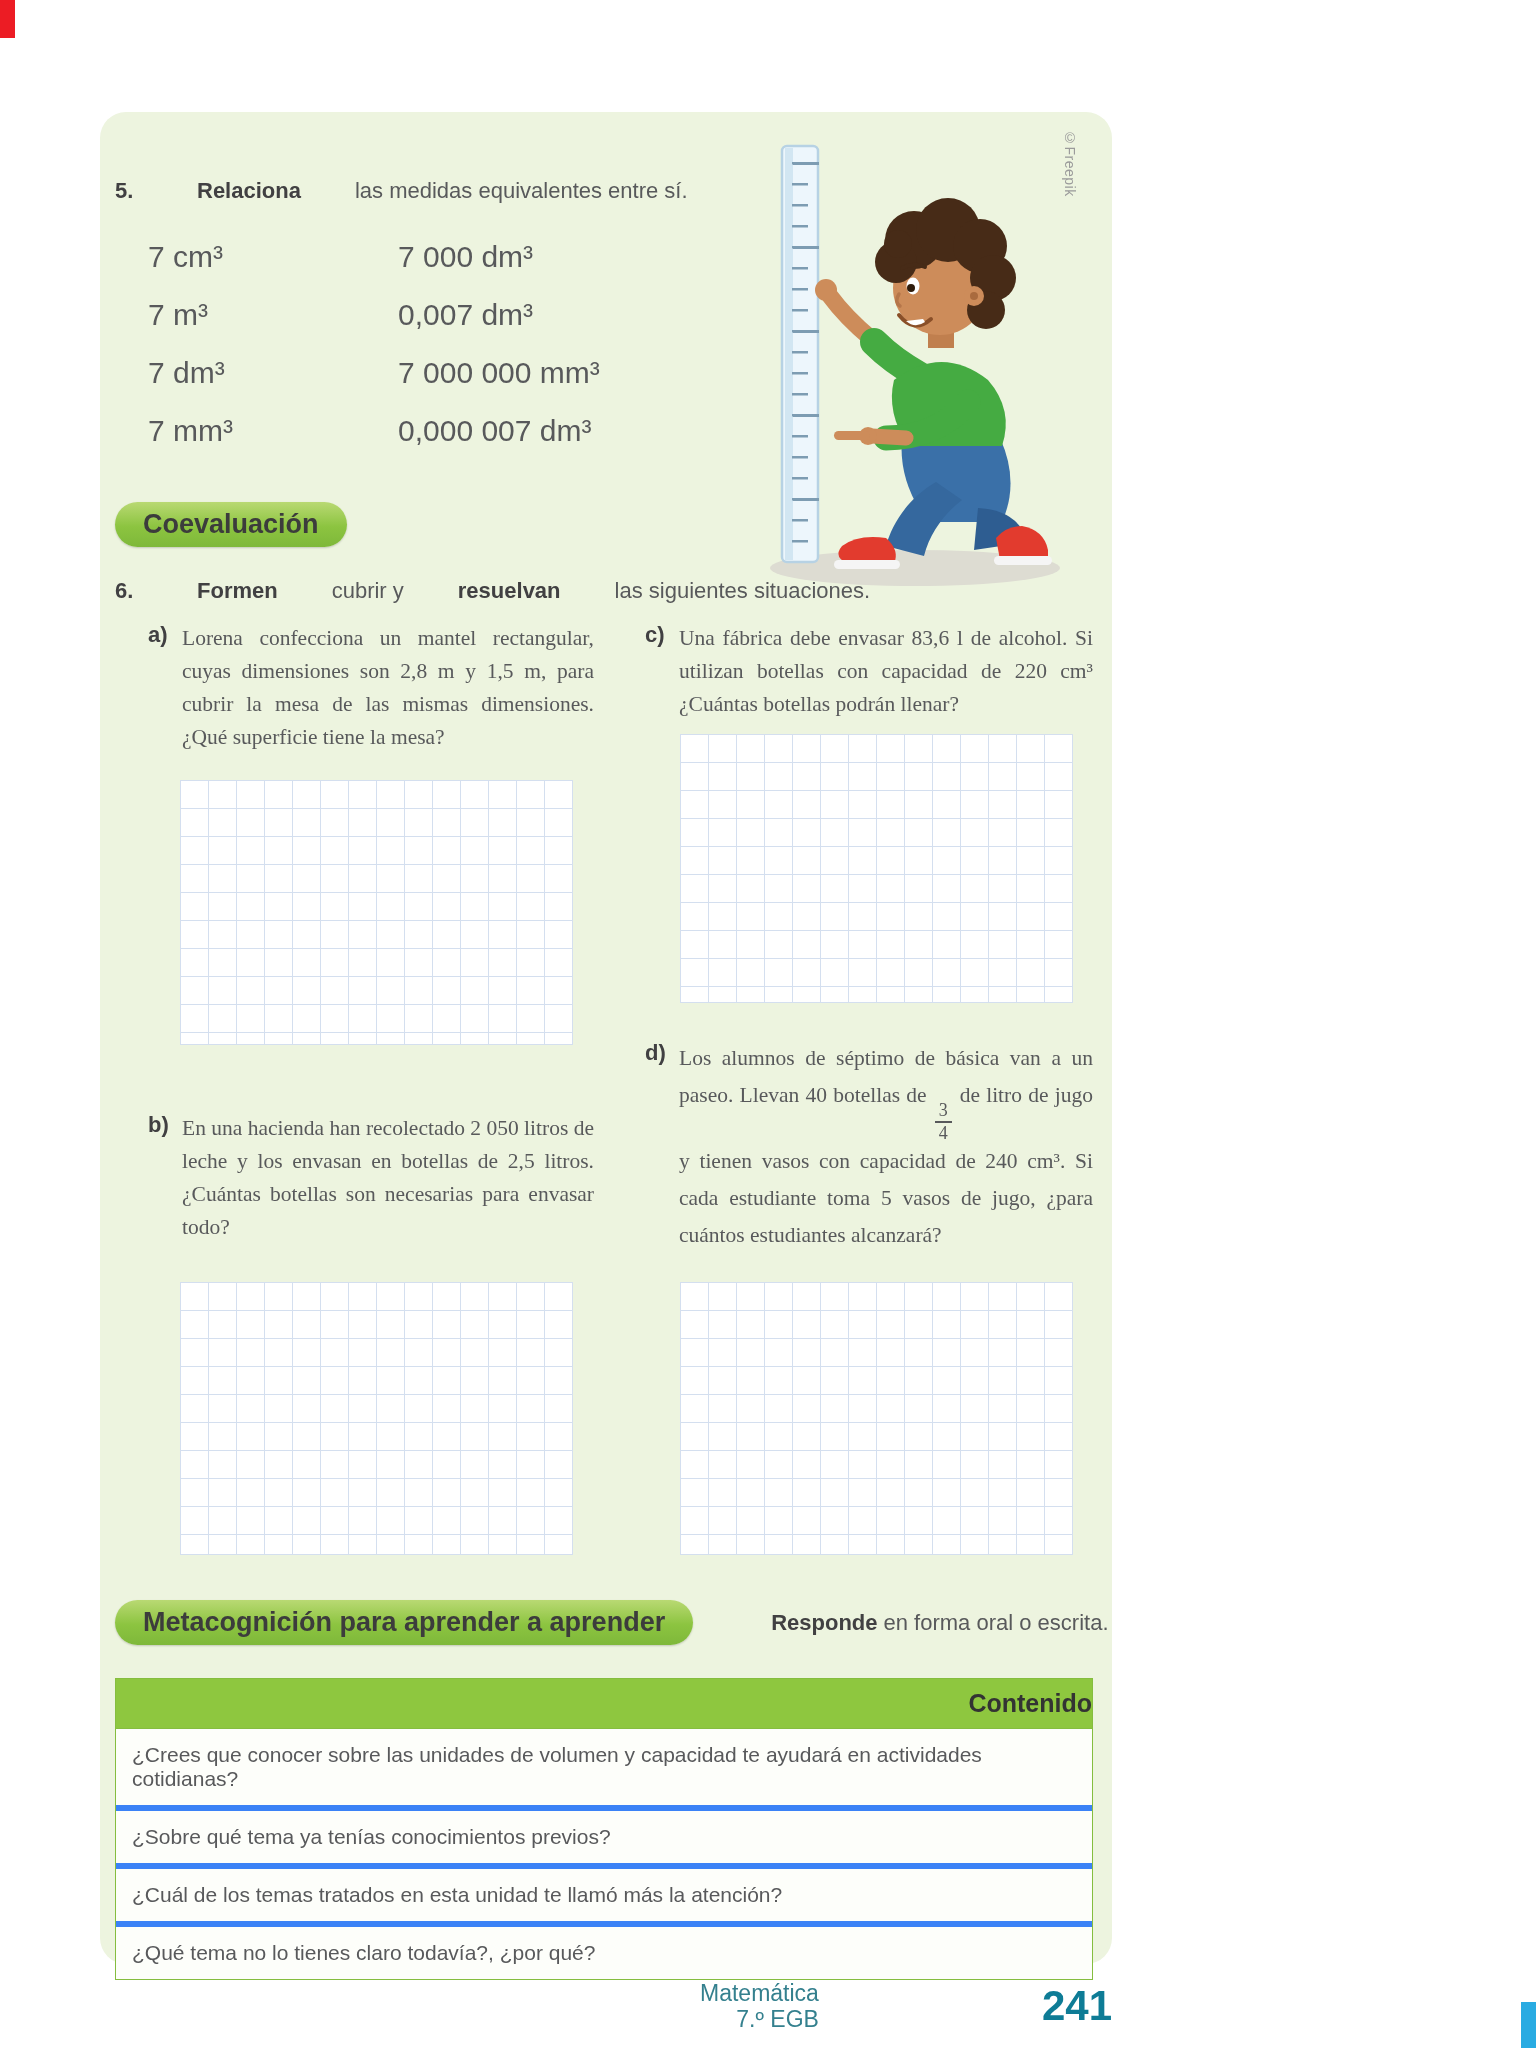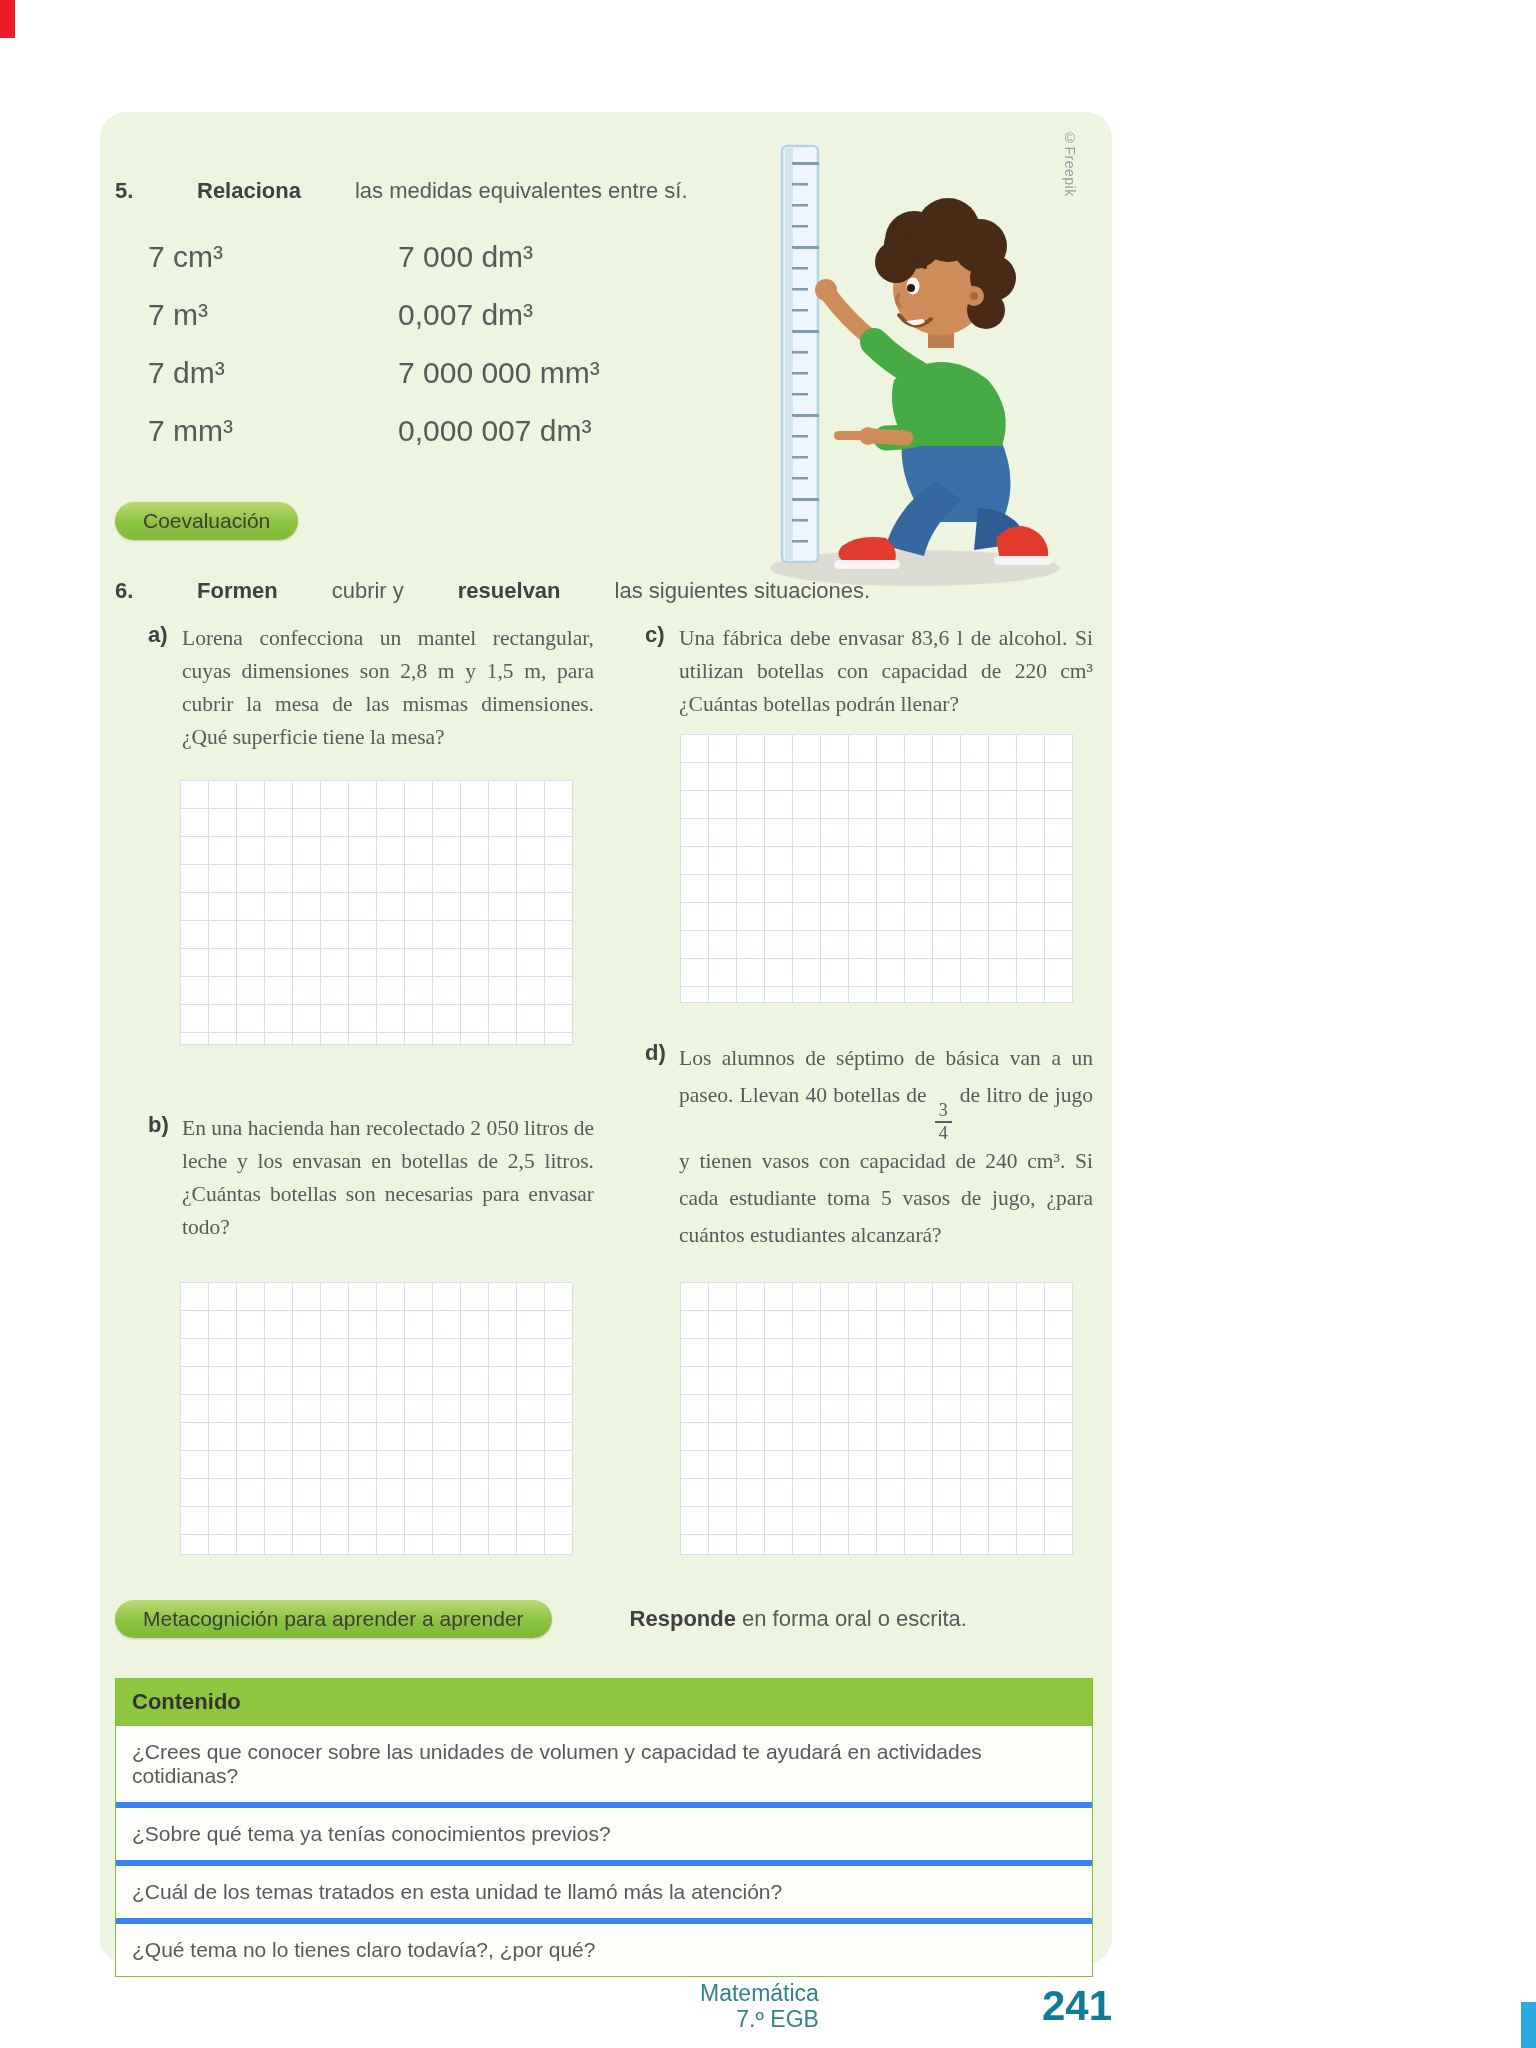--- a/index.html
+++ b/index.html
@@ -27,21 +27,21 @@
   .illus  { position: absolute; left: 630px; top: 28px; width: 330px; height: 450px; }
   .credit {
     position: absolute; left: 962px; top: 18px; font-size: 14px; color: #9b9b9b;
     writing-mode: vertical-rl; letter-spacing: 0.5px;
   }
 
   .pill {
     display: inline-block;
     background: linear-gradient(180deg, #b9d973 0%, #8cc440 55%, #7eb83a 100%);
     border-radius: 999px; padding: 7px 28px;
-    font-size: 21px; font-weight: normal; color: #3c3c3c;
+    font-size: 27px; font-weight: bold; color: #3c3c3c;
     box-shadow: 0 1px 2px rgba(0,0,0,0.18);
   }
   .pill-co { position: absolute; left: 15px; top: 390px; }
 
   .problem { position: absolute; }
   .p-label { position: absolute; left: 0; top: 0; font-size: 22px; font-weight: bold; color: #414042; }
   .para {
     margin: 0 0 0 34px; font-size: 21.5px; line-height: 33px;
     color: #58595b; text-align: justify; font-family: Liberation Serif, serif;
   }
@@ -64,22 +64,22 @@
   .fraction .fden { padding-top: 1px; }
 
   .metacog { position: absolute; left: 15px; top: 1488px; display: flex; align-items: center; gap: 30px; }
   .metacog-text { font-size: 22px; color: #58595b; }
 
   .rtable {
     position: absolute; left: 15px; top: 1566px; width: 978px;
     border: 1px solid #85bd3f; background: #fdfefa; box-sizing: border-box;
   }
   .rtable-head {
-    background: #8ec73f; text-align: left; font-size: 22px; font-weight: bold;
-    color: #333333; padding: 10px 16px; border-bottom: 1px solid #85bd3f;
+    background: #8ec73f; text-align: right; font-size: 25px; font-weight: bold;
+    color: #333333; padding: 10px 0; border-bottom: 1px solid #85bd3f;
   }
   .rtable-row {
     font-size: 21px; color: #58595b; padding: 14px 16px; line-height: 24px;
     border-bottom: 6px solid #3b82f6; background: #fdfefa;
   }
   .rtable-row:last-child { border-bottom: none; }
 
   .footer {
     position: absolute; left: 700px; top: 1980px; width: 412px;
     display: flex; justify-content: space-between; align-items: center; gap: 28px;

